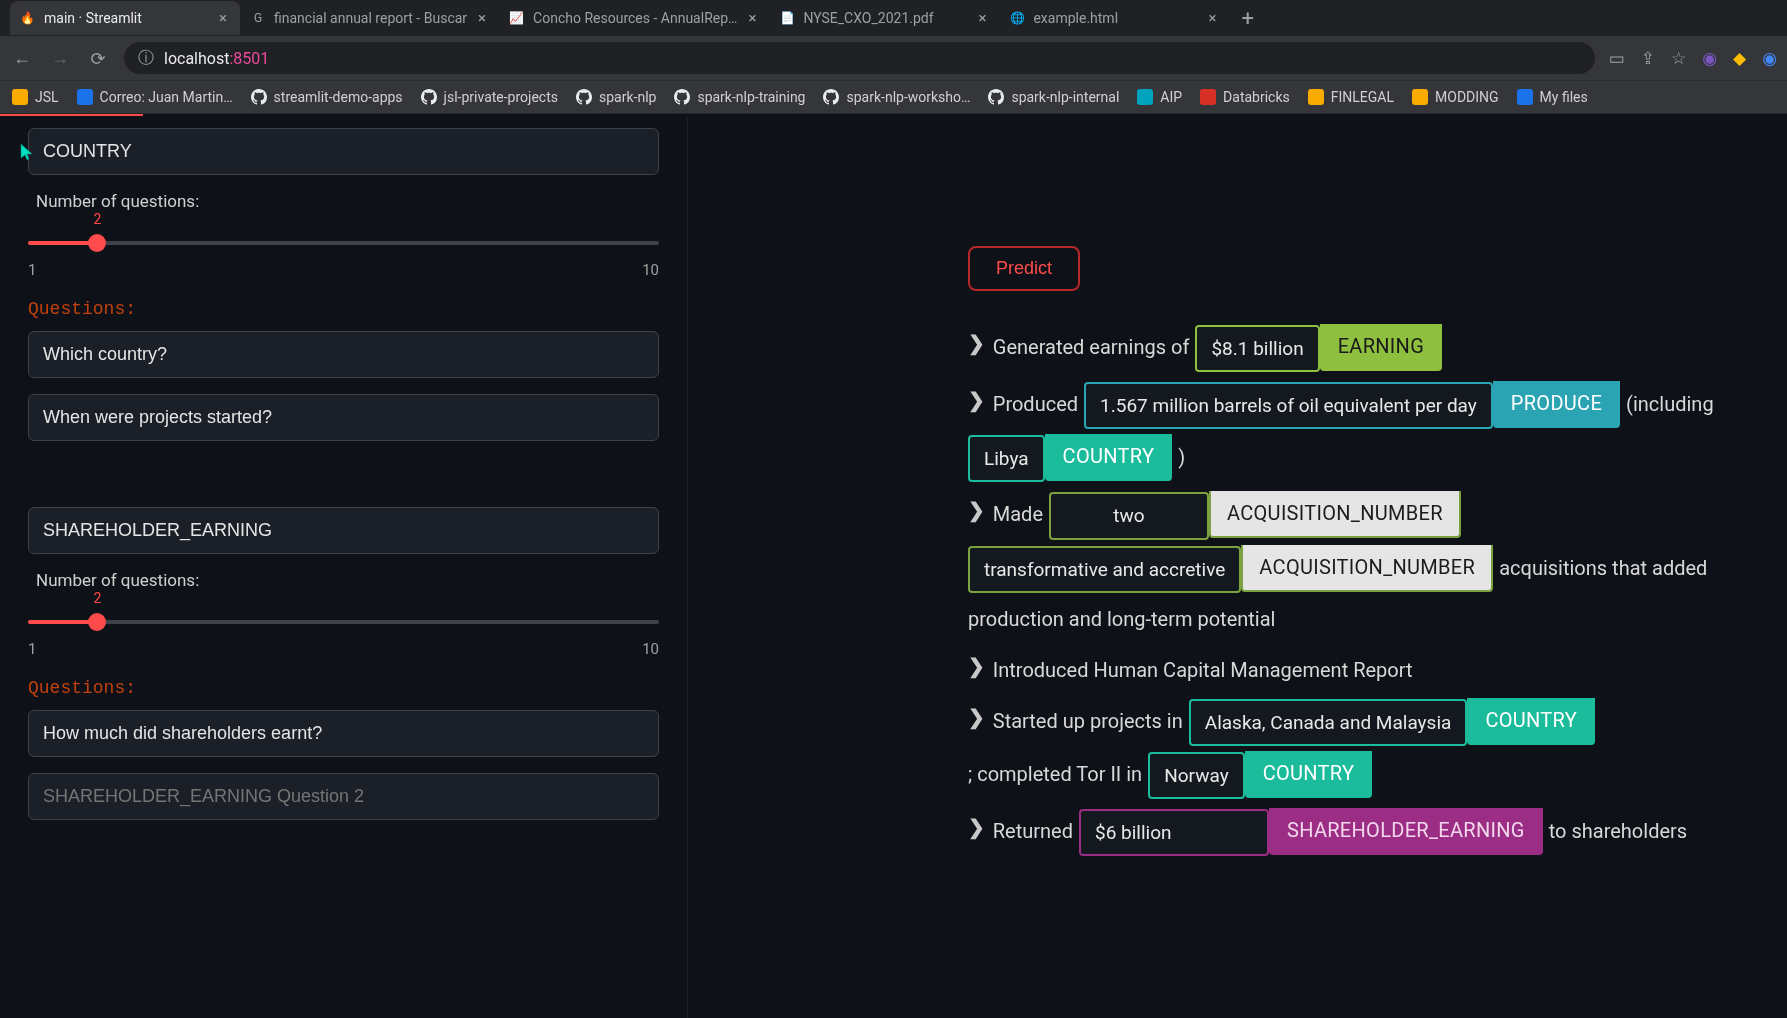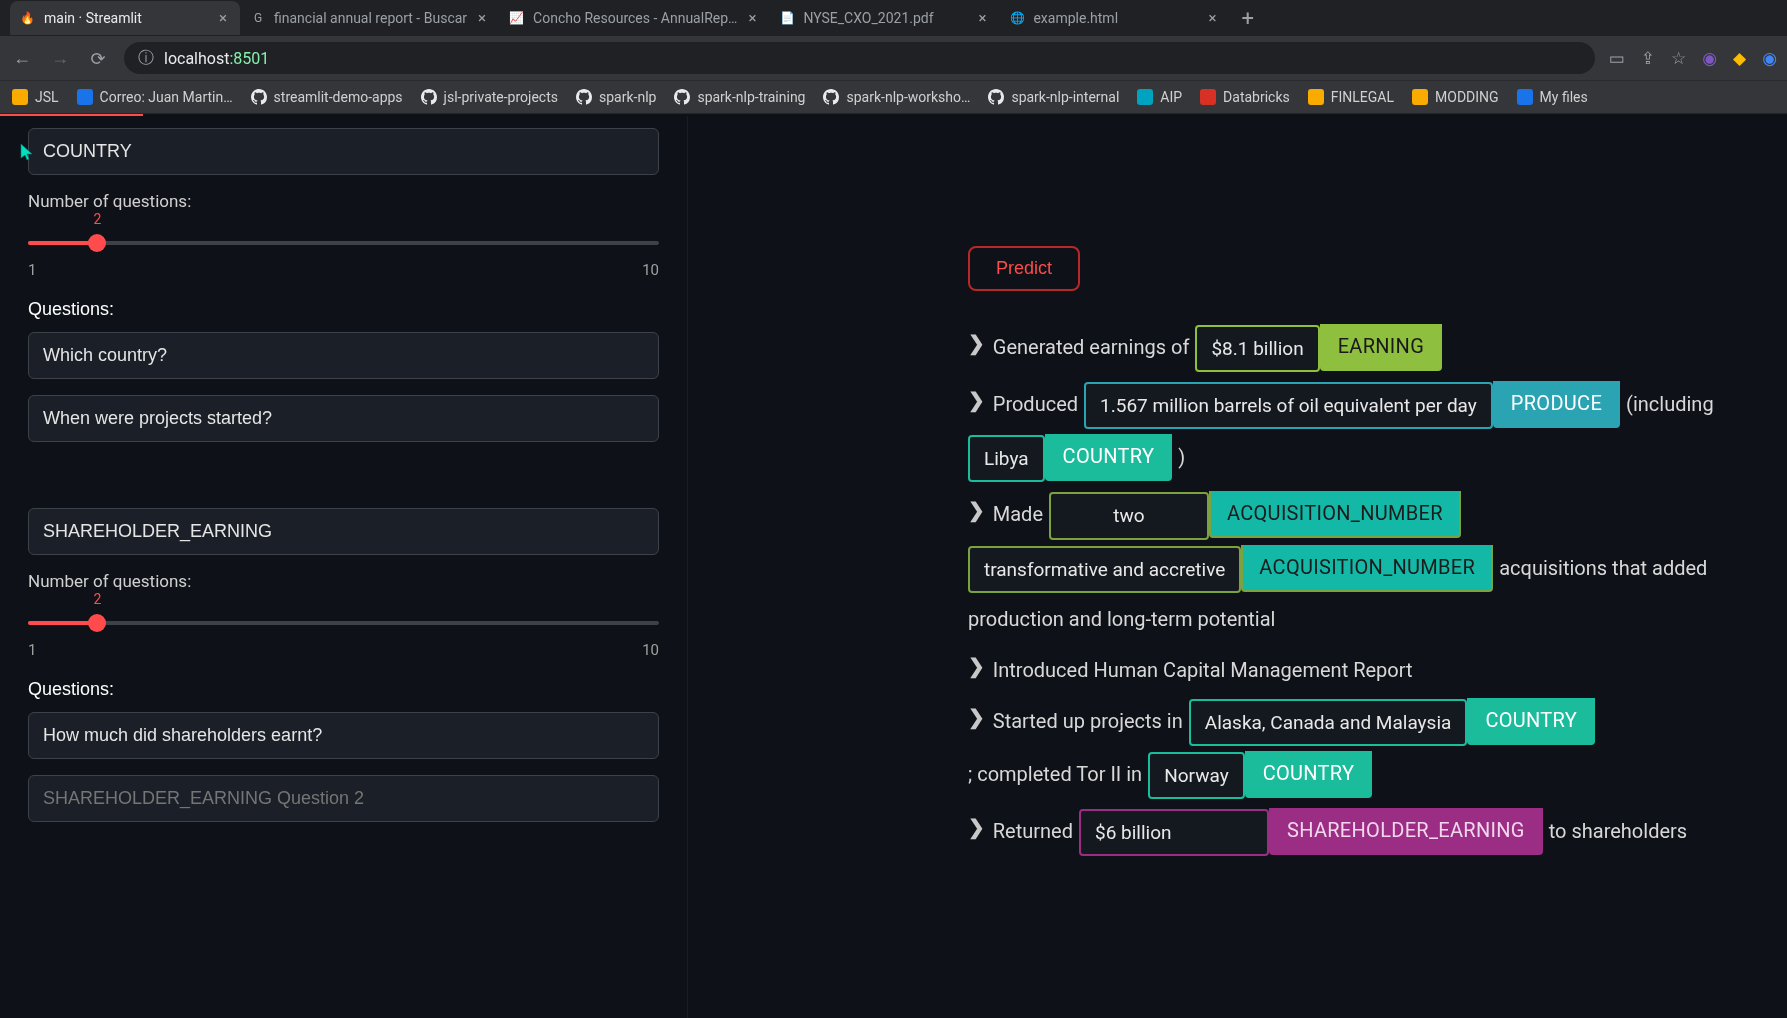--- a/index.html
+++ b/index.html
@@ -85,21 +85,21 @@
     border-radius: 20px;
     height: 32px;
     display: flex;
     align-items: center;
     padding: 0 14px;
     color: #9aa0a6;
     font-size: 16px;
     gap: 10px;
   }
   .url-box .host { color: #e8eaed; }
-  .url-box .path { color: #86efac; }
+  .url-box .path { color: #ec4899; }
   .addr-icons {
     display: flex; gap: 16px; align-items:center;
     color: #9aa0a6; font-size: 17px;
   }
   .bookmarks {
     display: flex;
     align-items: center;
     height: 34px;
     background: #35363a;
     padding: 0 12px;
@@ -152,25 +152,26 @@
     border-radius: 6px;
     padding: 12px 14px;
     color: #e5e5e5;
     font-size: 18px;
     margin-bottom: 16px;
   }
   .label {
     font-size: 17px;
     color: #d0d0d0;
     margin-bottom: 10px;
+    margin-left: 8px;
   }
   .mono-label {
-    font-family: Liberation Sans, sans-serif;
+    font-family: Liberation Mono, monospace;
     font-size: 18px;
-    color: #ffffff;
+    color: #c2410c;
     margin: 20px 0 12px 0;
   }
   .slider-wrap {
     margin-bottom: 20px;
   }
   .slider-track {
     position: relative;
     height: 30px;
     margin-top: 18px;
   }
@@ -266,21 +267,21 @@
     border-top:none;
   }
   
   .c-earning .ent-text { border-color:#8fbf3f; }
   .c-earning .ent-label { background:#8fbf3f; border-color:#8fbf3f; color:#1a1a1a; }
   .c-produce .ent-text { border-color:#2aa3b3; }
   .c-produce .ent-label { background:#2aa3b3; border-color:#2aa3b3; color:#fff; }
   .c-country .ent-text { border-color:#1abc9c; }
   .c-country .ent-label { background:#1abc9c; border-color:#1abc9c; color:#fff; }
   .c-acq .ent-text { border-color:#7ba23f; }
-  .c-acq .ent-label { background:#14b8a6; border-color:#7ba23f; color:#1c1c1c; }
+  .c-acq .ent-label { background:#e5e5e5; border-color:#7ba23f; color:#1c1c1c; }
   .c-share .ent-text { border-color:#9b2e84; }
   .c-share .ent-label { background:#9b2e84; border-color:#9b2e84; color:#f2d6ec; }
 
   ::-webkit-scrollbar { width:0; height:0; }
 </style>
 </head>
 <body>
 
 <div class="browser-top">
   <div class="tab-strip">

